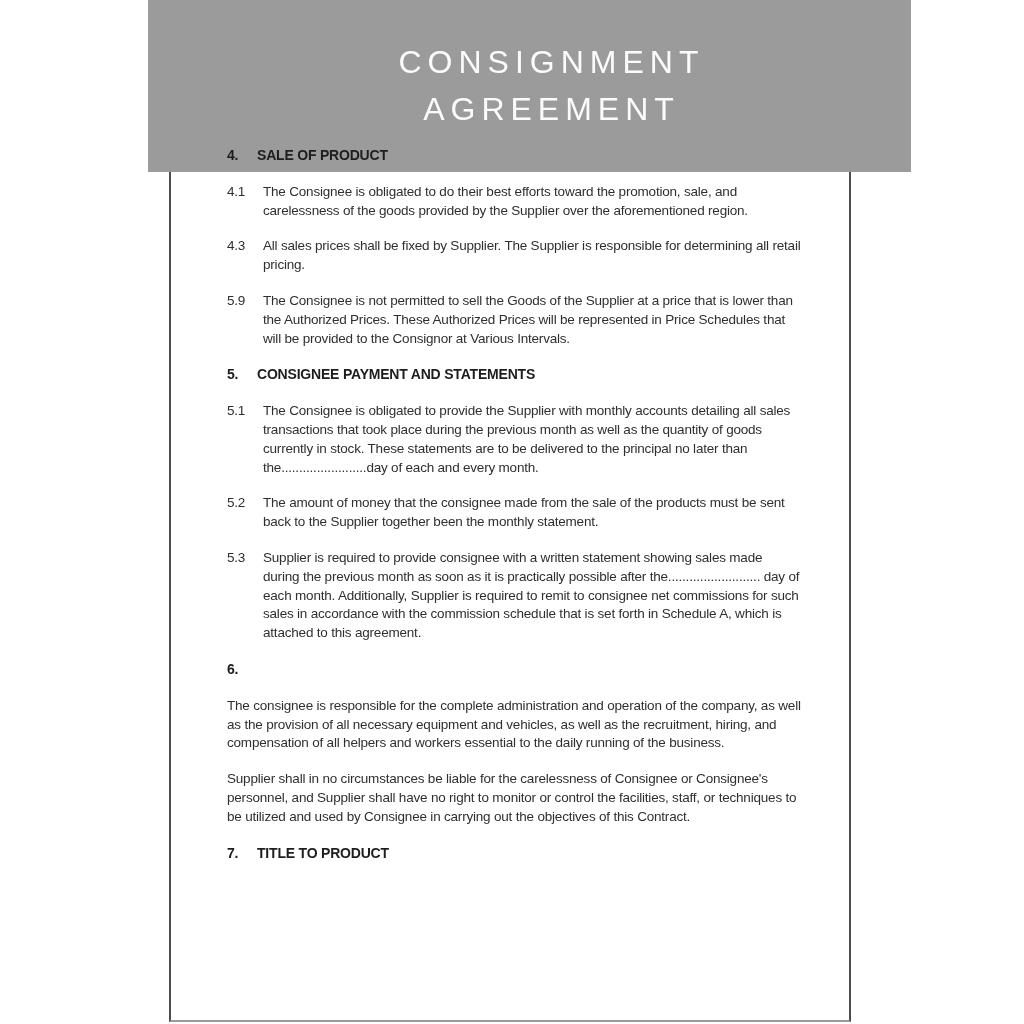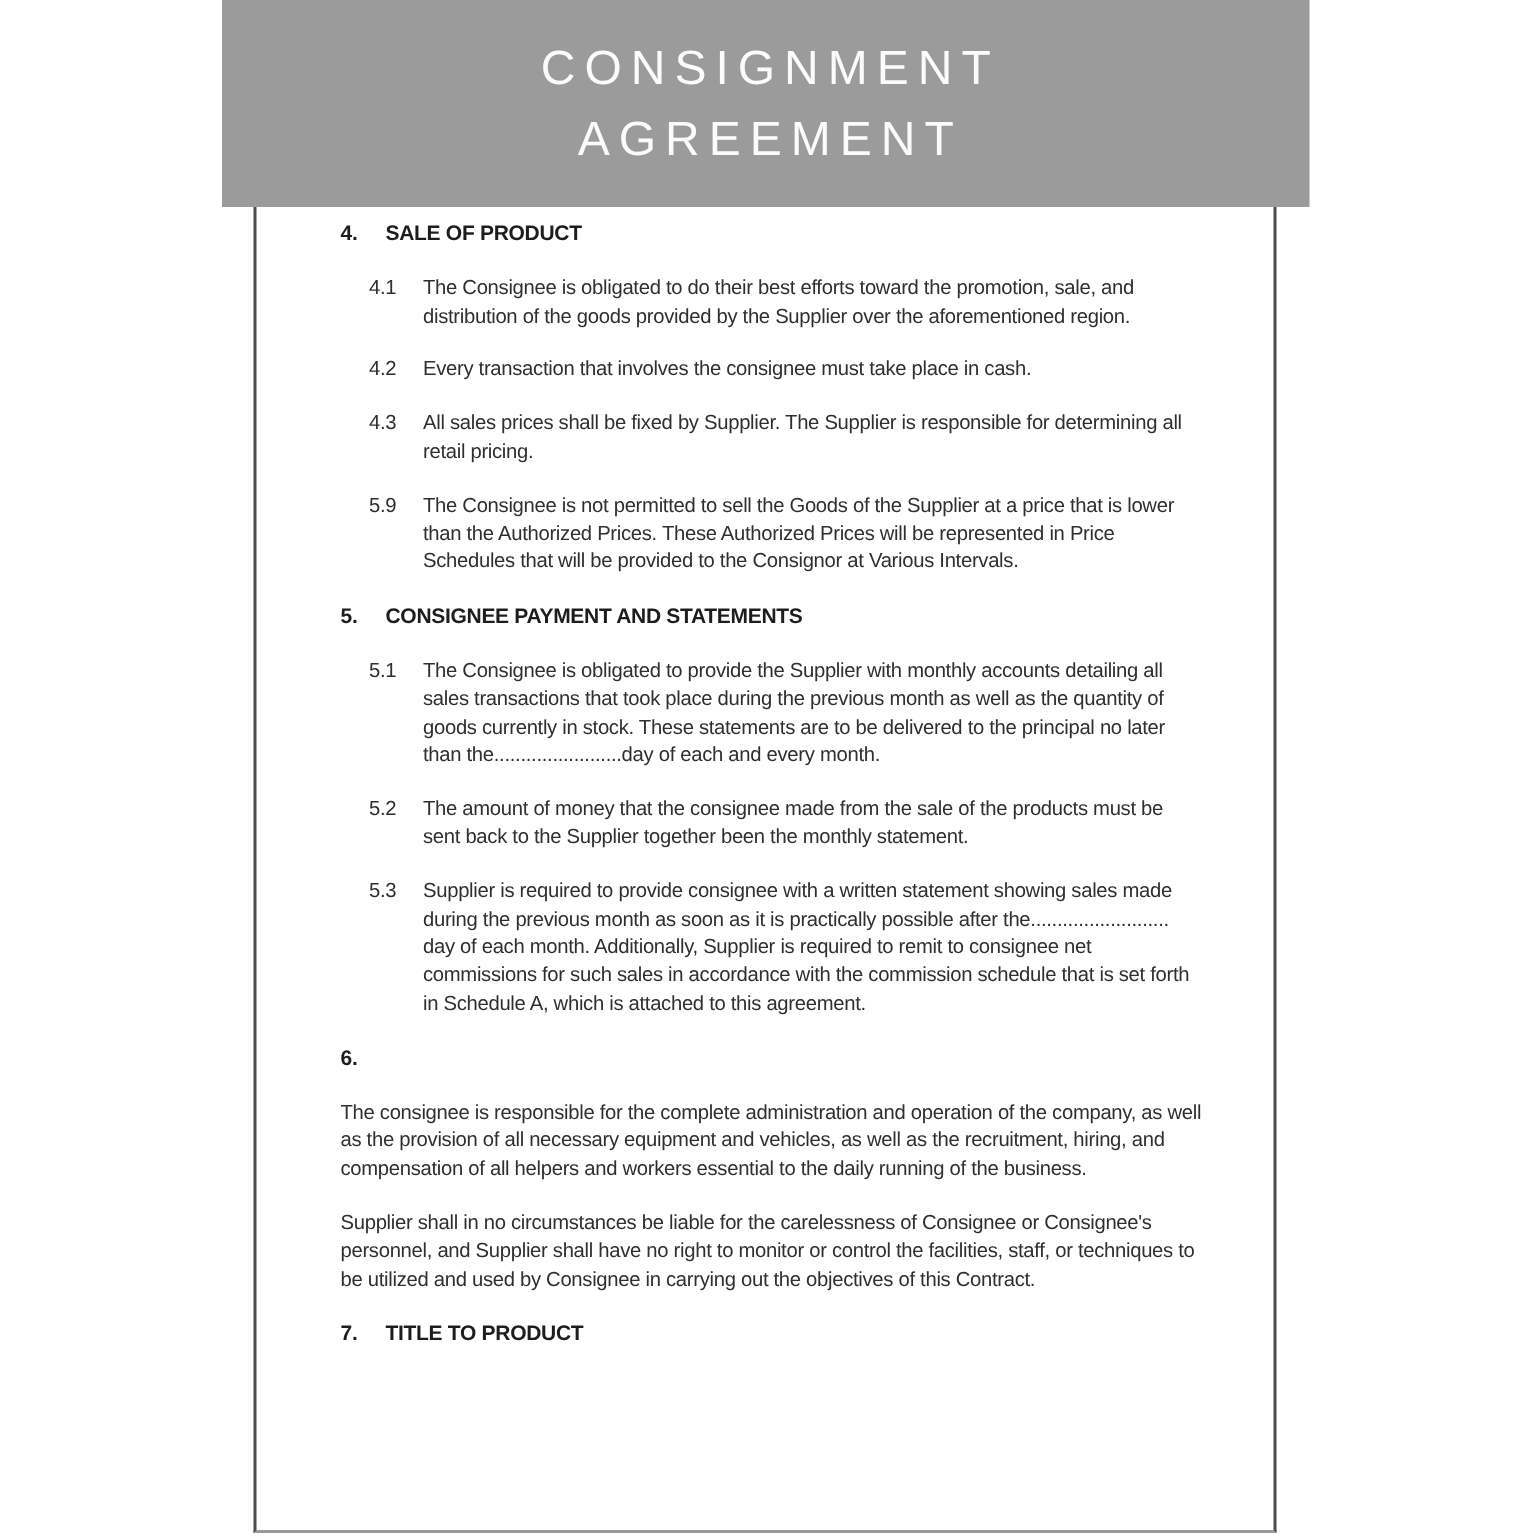--- a/index.html
+++ b/index.html
@@ -28,27 +28,28 @@
     border-right: 2px solid #4d4d4d;
     border-bottom: 2px solid #9a9a9a;
     z-index: 1;
   }
   
   .banner {
     position: absolute;
     left: 148px;
     top: 0;
     width: 725px;
-    height: 138px;
+    height: 172px;
     background: #9b9b9b;
     z-index: 2;
     display: flex;
     flex-direction: column;
     align-items: center;
     justify-content: center;
+    padding-left: 38px;
   }
   .banner-line {
     color: #fbfbfb;
     font-size: 32px;
     font-weight: 300;
     letter-spacing: 6px;
     line-height: 47px;
     text-align: center;
     text-indent: 6px; 
     white-space: nowrap;
@@ -75,21 +76,20 @@
     flex: none;
     width: 30px;
   }
   .clause {
     display: flex;
     margin: 0 0 17px 0;
   }
   .clause .cnum {
     flex: none;
     width: 36px;
-    margin-left: 19px;
   }
   .clause .ctext {
     flex: 1;
   }
   .para {
     margin: 0 0 17px 0;
   }
 </style>
 </head>
 <body>
@@ -104,25 +104,21 @@
   </div>
 
   <div class="content">
 
     <div class="heading">
       <span class="hnum">4.</span>
       <span class="htitle">SALE OF PRODUCT</span>
     </div>
     <div class="clause">
       <span class="cnum">4.1</span>
-      <span class="ctext">The Consignee is obligated to do their best efforts toward the promotion, sale, and distribution of the goods provided by the Supplier over the aforementioned region.</span>
-    </div>
-    <div class="clause">
-      <span class="cnum">4.2</span>
-      <span class="ctext">Every transaction that involves the consignee must take place in cash.</span>
+      <span class="ctext">The Consignee is obligated to do their best efforts toward the promotion, sale, and carelessness of the goods provided by the Supplier over the aforementioned region.</span>
     </div>
     <div class="clause">
       <span class="cnum">4.3</span>
       <span class="ctext">All sales prices shall be fixed by Supplier. The Supplier is responsible for determining all retail pricing.</span>
     </div>
     <div class="clause">
       <span class="cnum">5.9</span>
       <span class="ctext">The Consignee is not permitted to sell the Goods of the Supplier at a price that is lower than the Authorized Prices. These Authorized Prices will be represented in Price Schedules that will be provided to the Consignor at Various Intervals.</span>
     </div>
 

